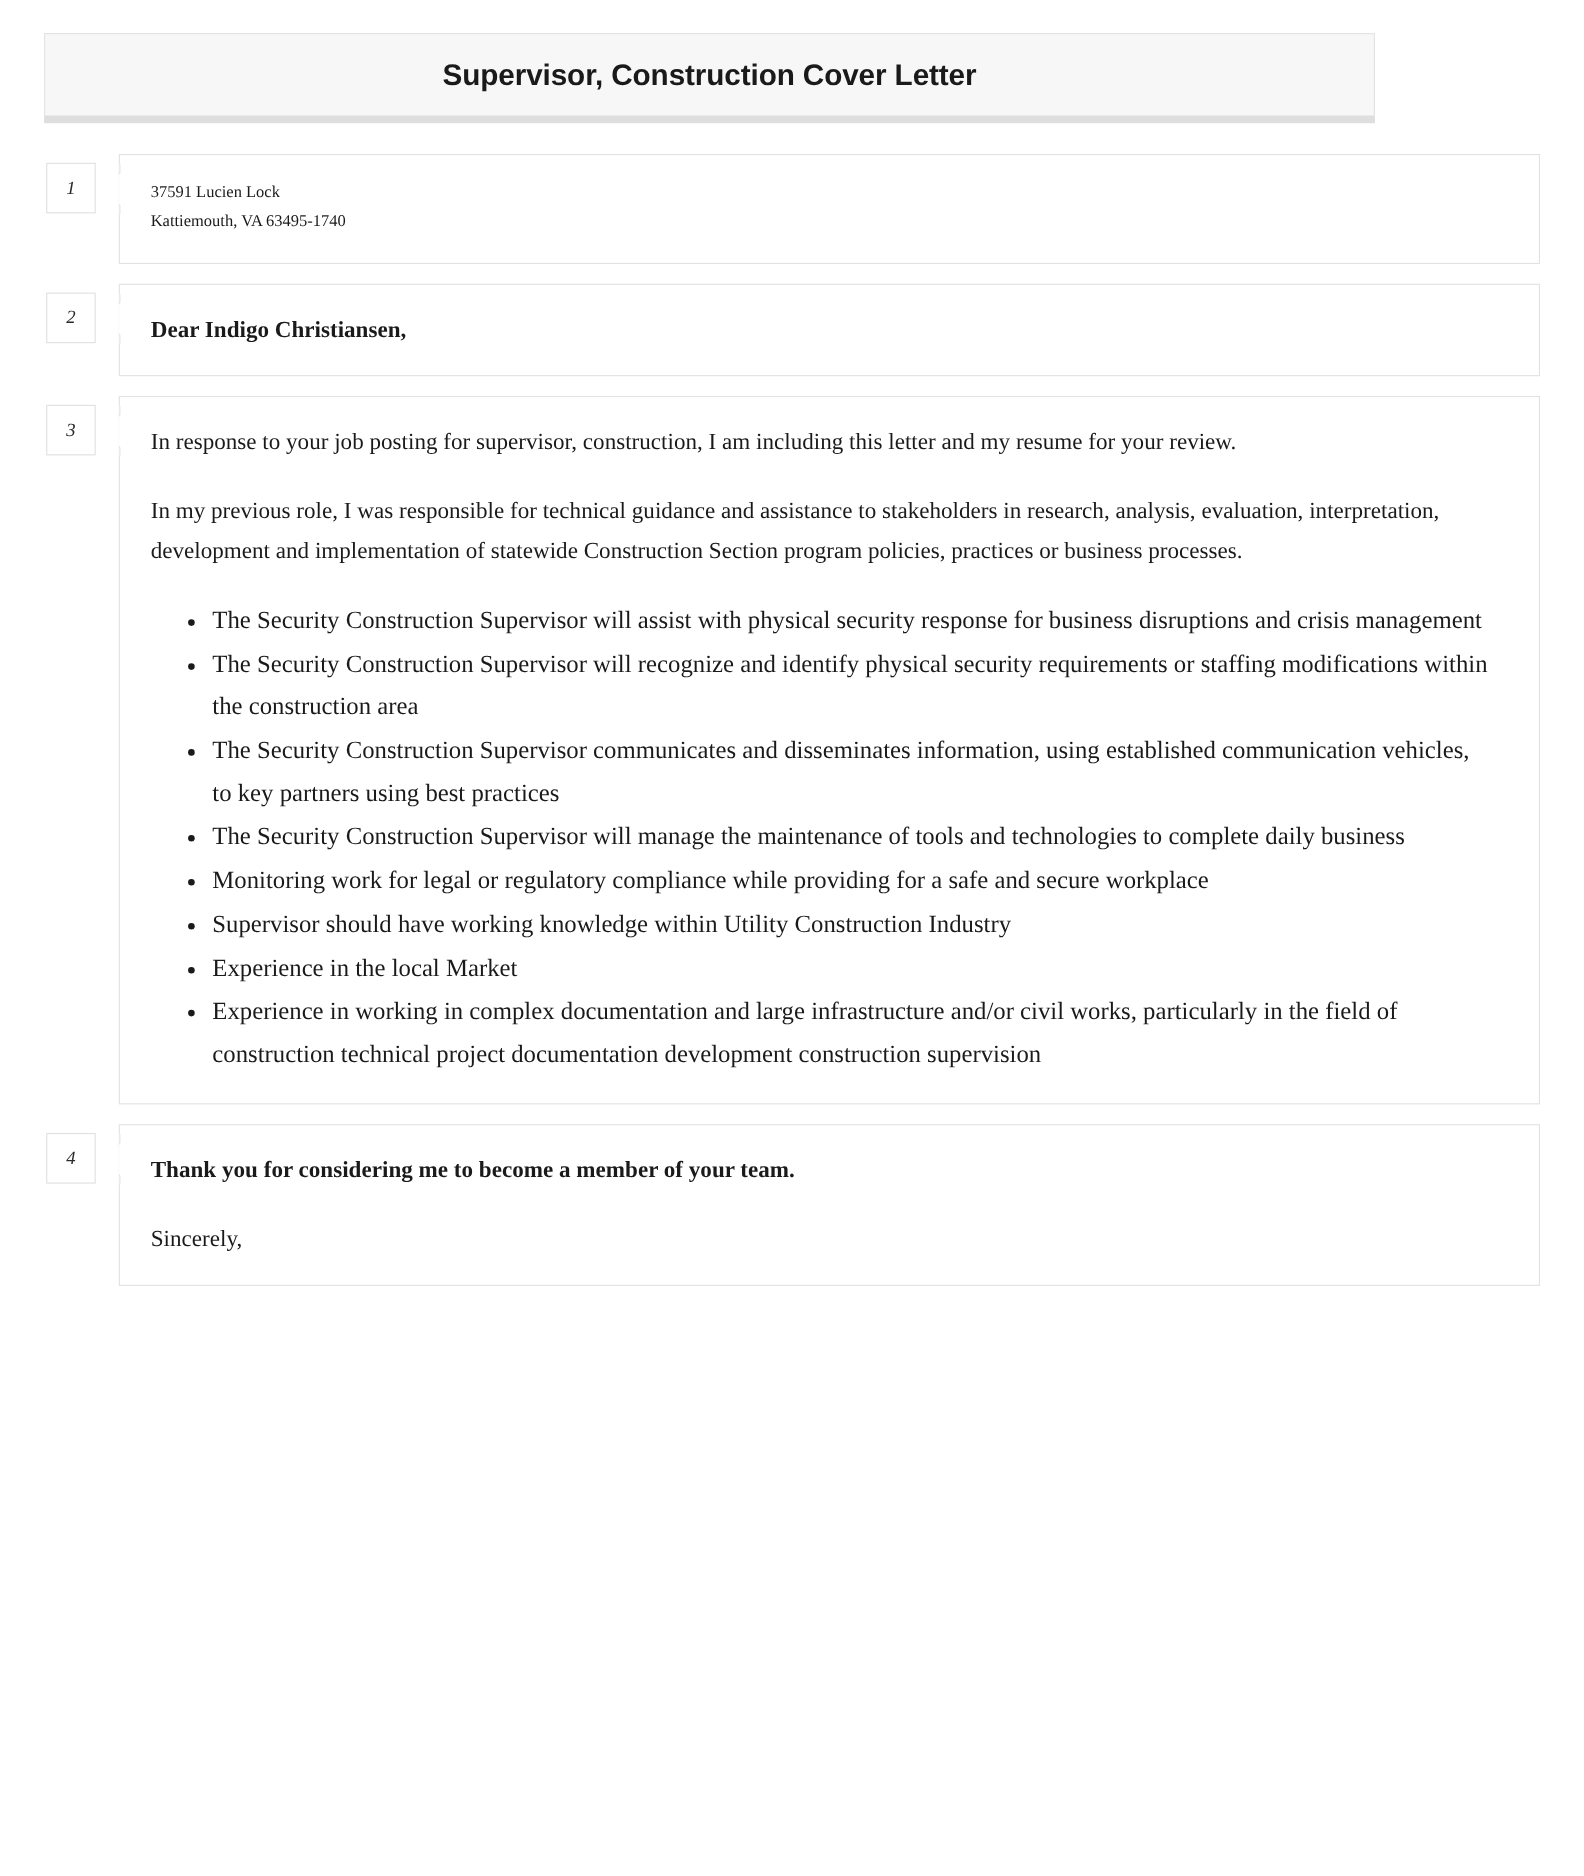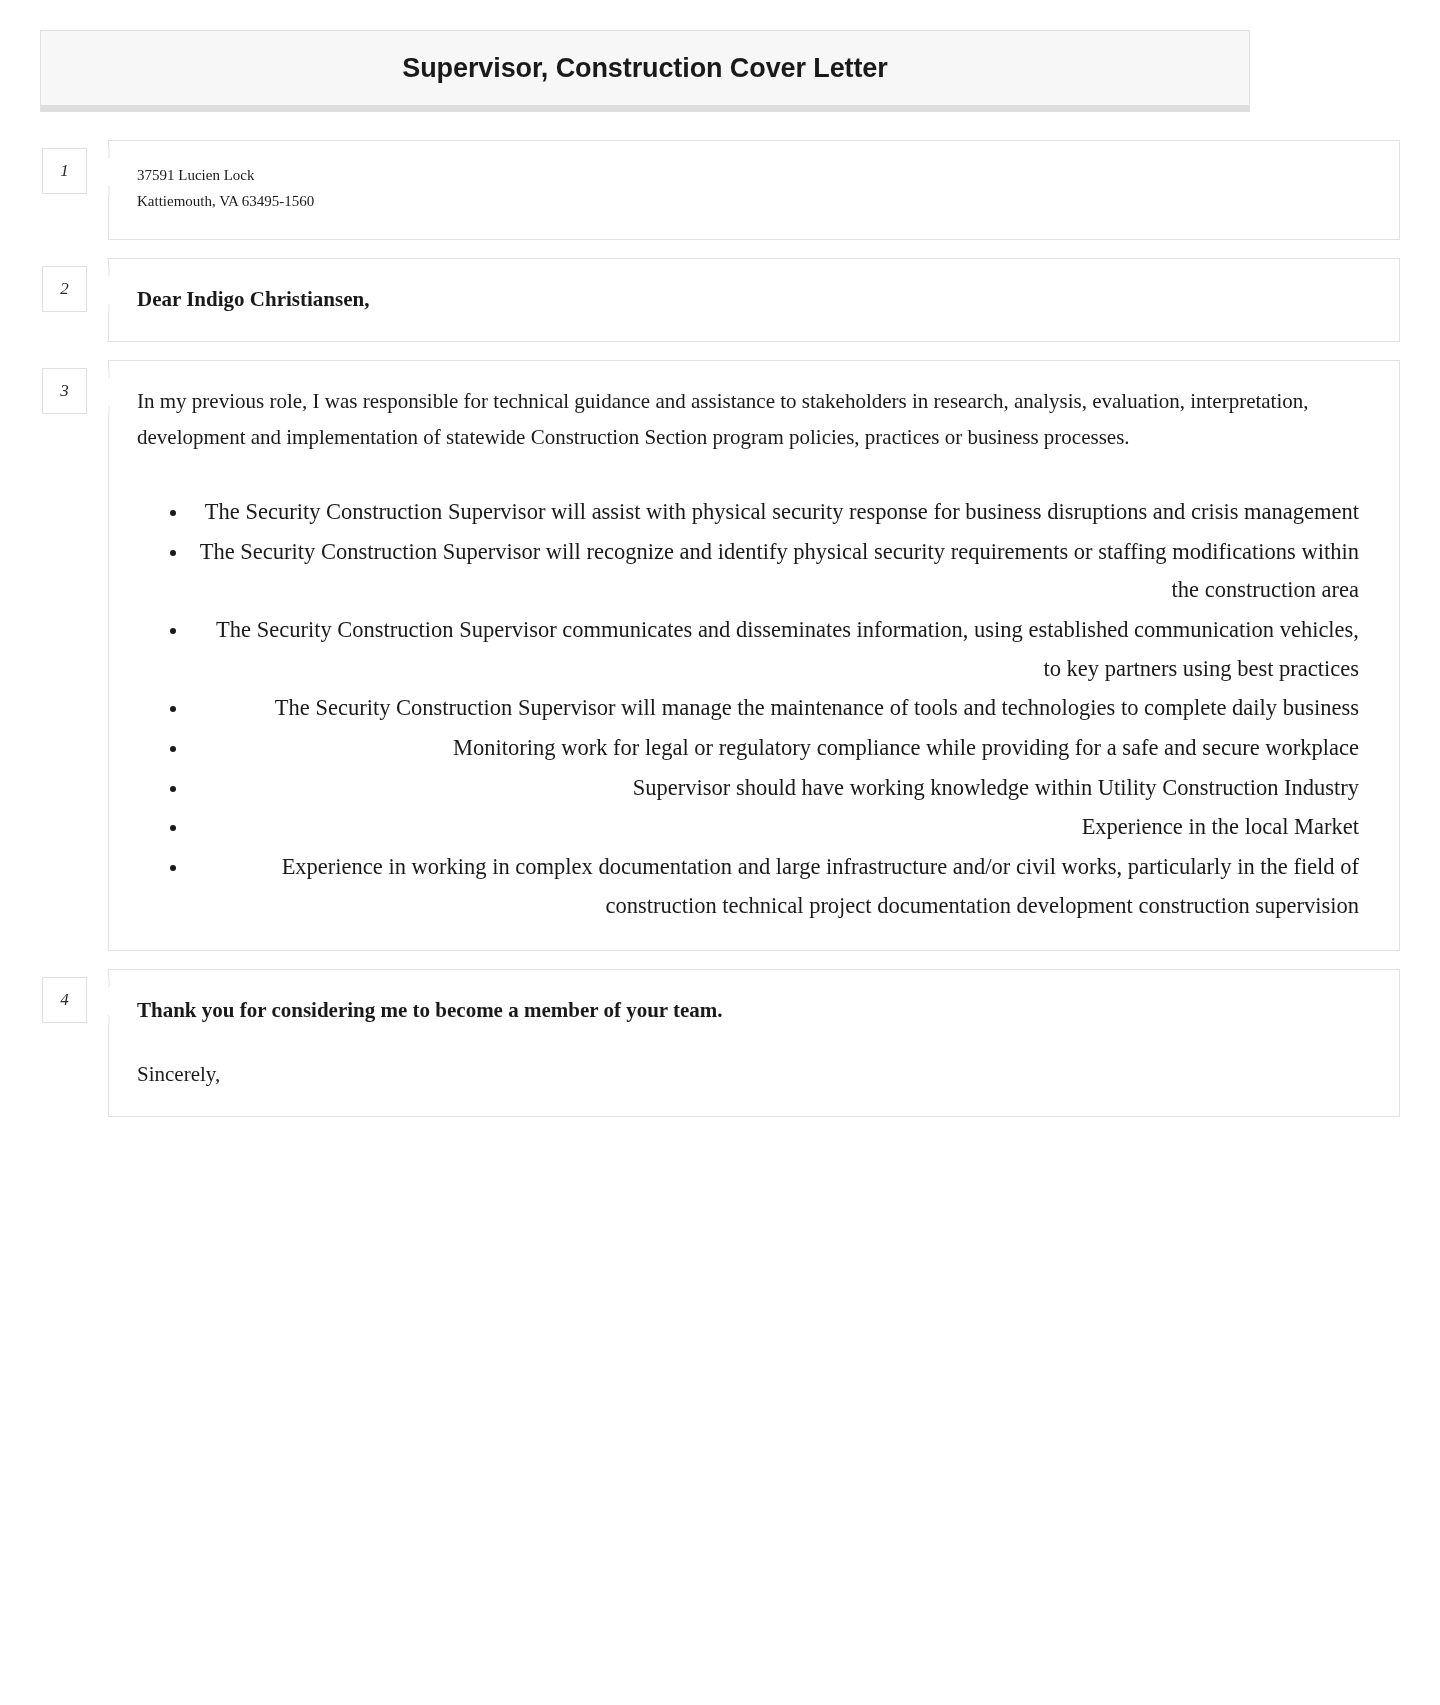--- a/index.html
+++ b/index.html
@@ -107,24 +107,23 @@
     margin: 0;
     color: #1a1a1a;
   }
   .p + .p { margin-top: 27px; }
 
   .p.bold { font-weight: bold; }
 
   .addr-line { font-size: 15px; line-height: 1.72; }
 
   ul.req-list {
-    margin: 38px 0 0 0;
+    margin: 27px 0 0 0;
     padding-left: 52px;
     list-style: disc;
-    text-align: right;
   }
   ul.req-list li {
     font-size: 22.5px;
     line-height: 1.72;
     margin: 0 0 1px 0;
     padding-left: 4px;
   }
   ul.req-list li::marker { font-size: 20px; }
 </style>
 </head>
@@ -142,21 +141,21 @@
       <div class="badge">1</div>
       <div class="panel-wrap">
         <div class="panel">
           <span class="notch">
             <svg width="22" height="46" viewBox="0 0 22 46">
               <path d="M1 0 L1 8 L-12 23 L1 38 L1 46 L-6 46 L-6 0 Z" fill="#ffffff" stroke="none"></path>
               <path d="M1 0 L1 8 L-12 23 L1 38 L1 46" fill="#ffffff" stroke="#e2e2e2" stroke-width="1"></path>
             </svg>
           </span>
           <div class="p addr-line">37591 Lucien Lock</div>
-          <div class="p addr-line" style="margin-top:0">Kattiemouth, VA 63495-1560</div>
+          <div class="p addr-line" style="margin-top:0">Kattiemouth, VA 63495-1740</div>
         </div>
       </div>
     </div>
 
     <div class="section">
       <div class="badge">2</div>
       <div class="panel-wrap">
         <div class="panel">
           <span class="notch">
             <svg width="22" height="46" viewBox="0 0 22 46">
@@ -173,20 +172,21 @@
       <div class="badge">3</div>
       <div class="panel-wrap">
         <div class="panel">
           <span class="notch">
             <svg width="22" height="46" viewBox="0 0 22 46">
               <path d="M1 0 L1 8 L-12 23 L1 38 L1 46 L-6 46 L-6 0 Z" fill="#ffffff" stroke="none"></path>
               <path d="M1 0 L1 8 L-12 23 L1 38 L1 46" fill="#ffffff" stroke="#e2e2e2" stroke-width="1"></path>
             </svg>
           </span>
 
+          <p class="p">In response to your job posting for supervisor, construction, I am including this letter and my resume for your review.</p>
           <p class="p">In my previous role, I was responsible for technical guidance and assistance to stakeholders in research, analysis, evaluation, interpretation, development and implementation of statewide Construction Section program policies, practices or business processes.</p>
 
           <ul class="req-list">
             <li>The Security Construction Supervisor will assist with physical security response for business disruptions and crisis management</li>
             <li>The Security Construction Supervisor will recognize and identify physical security requirements or staffing modifications within the construction area</li>
             <li>The Security Construction Supervisor communicates and disseminates information, using established communication vehicles, to key partners using best practices</li>
             <li>The Security Construction Supervisor will manage the maintenance of tools and technologies to complete daily business</li>
             <li>Monitoring work for legal or regulatory compliance while providing for a safe and secure workplace</li>
             <li>Supervisor should have working knowledge within Utility Construction Industry</li>
             <li>Experience in the local Market</li>

